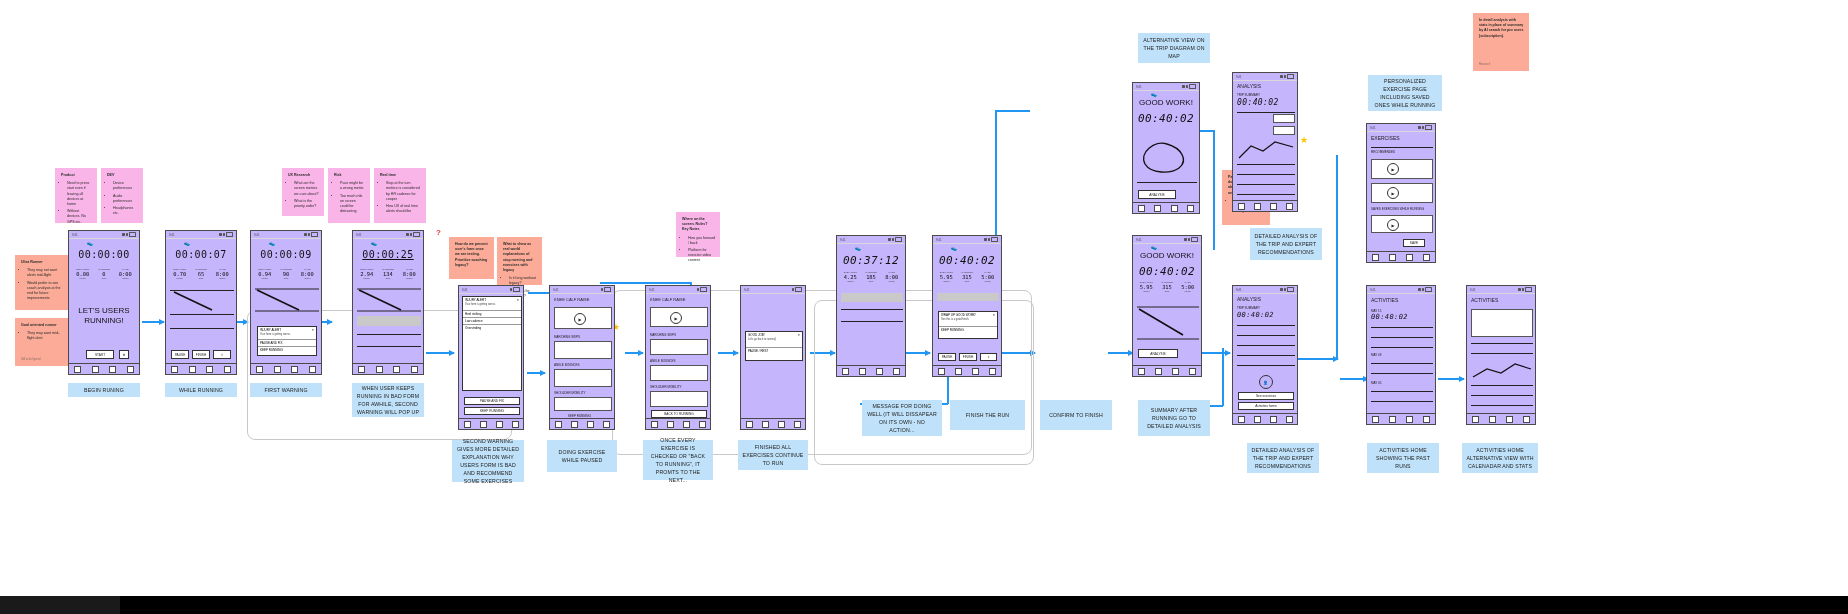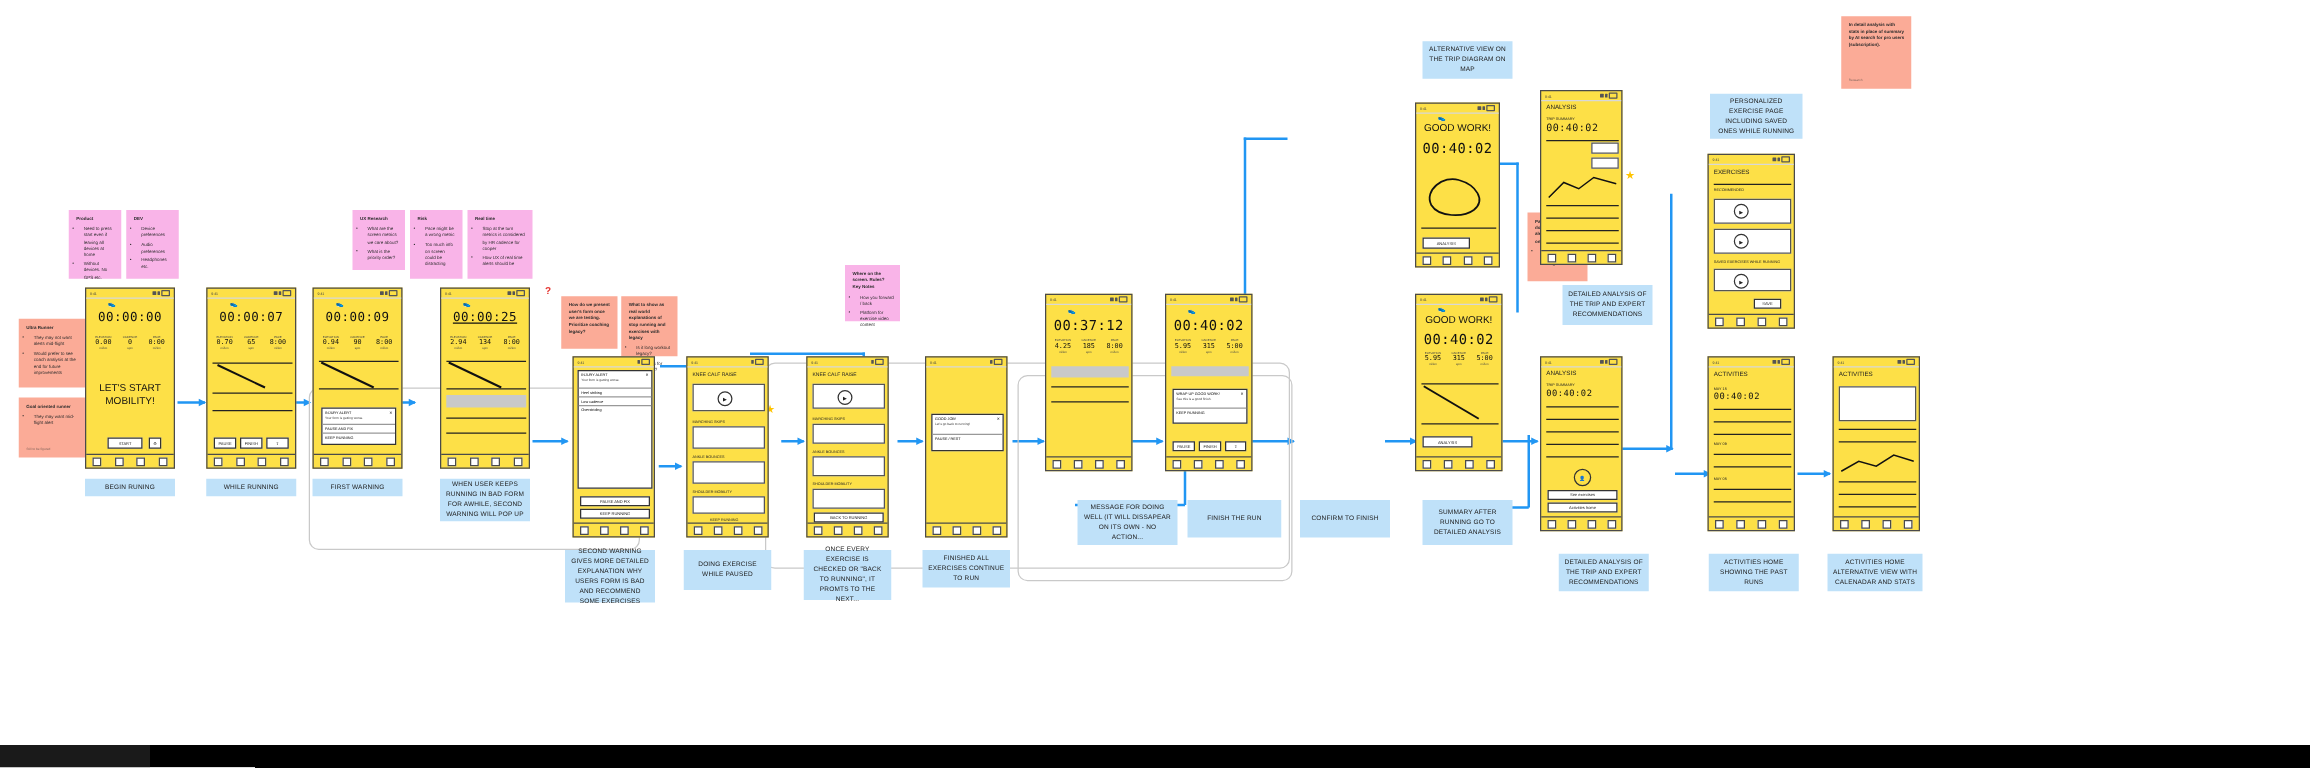--- a/index.html
+++ b/index.html
@@ -20,34 +20,34 @@
   .note li{margin:0 0 2px 0;}
   .note .foot{position:absolute;left:6px;bottom:4px;font-size:2.6px;color:#8a6a60;}
 
   
   .cap{position:absolute;box-sizing:border-box;background:#bfe1f9;color:#222;
        font-size:5.2px;line-height:1.55;text-align:center;
        display:flex;align-items:center;justify-content:center;padding:3px 4px;
        letter-spacing:.15px;}
 
   
-  .phone{position:absolute;box-sizing:border-box;background:#fde047;border:1px solid #4a4a4a;}
+  .phone{position:absolute;box-sizing:border-box;background:#c4b5fd;border:1px solid #4a4a4a;}
   .phone .statusbar{height:7px;border-bottom:1px solid #d8d8d8;display:flex;
                     align-items:center;justify-content:space-between;padding:0 3px;}
   .phone .statusbar .t{font-size:2.8px;color:#444;}
   .phone .statusbar .icons{display:flex;gap:1px;align-items:center;}
   .phone .statusbar .icons i{display:block;width:2.5px;height:2.5px;background:#555;border-radius:.4px;}
   .phone .statusbar .icons .batt{width:5px;height:2.8px;border:.5px solid #555;border-radius:.6px;background:transparent;}
   .phone .navbar{position:absolute;left:0;right:0;bottom:0;height:10px;border-top:1px solid #4a4a4a;
                  display:flex;align-items:center;justify-content:space-around;}
   .phone .navbar s{display:block;width:5px;height:5px;border:1px solid #4a4a4a;background:#fff;}
   .phone .body{position:absolute;left:0;right:0;top:7px;bottom:10px;overflow:hidden;}
   .shoe{position:absolute;font-size:5px;color:#222;}
   .bigtime{position:absolute;left:0;right:0;text-align:center;font-size:10px;letter-spacing:.4px;color:#111;font-family:"DejaVu Sans Mono",monospace;}
-  .bigtime.sm{font-size:11px;}
+  .bigtime.sm{font-size:11px;font-style:italic;}
   .metrics{position:absolute;left:3px;right:3px;display:flex;justify-content:space-between;}
   .metrics .m{text-align:center;flex:1;}
   .metrics .mh{font-size:2.4px;color:#444;display:block;}
   .metrics .mv{font-size:5.4px;color:#111;display:block;font-family:"DejaVu Sans Mono",monospace;}
   .metrics .mu{font-size:2.4px;color:#444;display:block;}
   .hline{position:absolute;height:1px;background:#222;}
   .graybar{position:absolute;background:#c9c9c9;}
   .bigmsg{position:absolute;left:0;right:0;text-align:center;font-size:8px;line-height:1.3;color:#111;}
   .bigmsg.s2{font-size:6.5px;}
   .btn{position:absolute;box-sizing:border-box;border:1px solid #333;background:#fff;
@@ -227,21 +227,21 @@
           <span class="mh">CADENCE</span>
           <span class="mv">0</span>
           <span class="mu">spm</span>
         </span>
         <span class="m">
           <span class="mh">PACE</span>
           <span class="mv">0:00</span>
           <span class="mu">mi/km</span>
         </span>
       </div>
-      <div class="bigmsg" style="top:68px;">LET'S START MOBILITY!</div>
+      <div class="bigmsg" style="top:68px;">LET'S USERS RUNNING!</div>
       <div class="btn" style="left:17px;top:112px;width:28px;height:9px;">START</div>
       <div class="btn" style="left:50px;top:112px;width:10px;height:9px;">⚙</div>
     </div>
     <div class="navbar">
         <s></s>
         <s></s>
         <s></s>
         <s></s>
       </div>
   </div>

